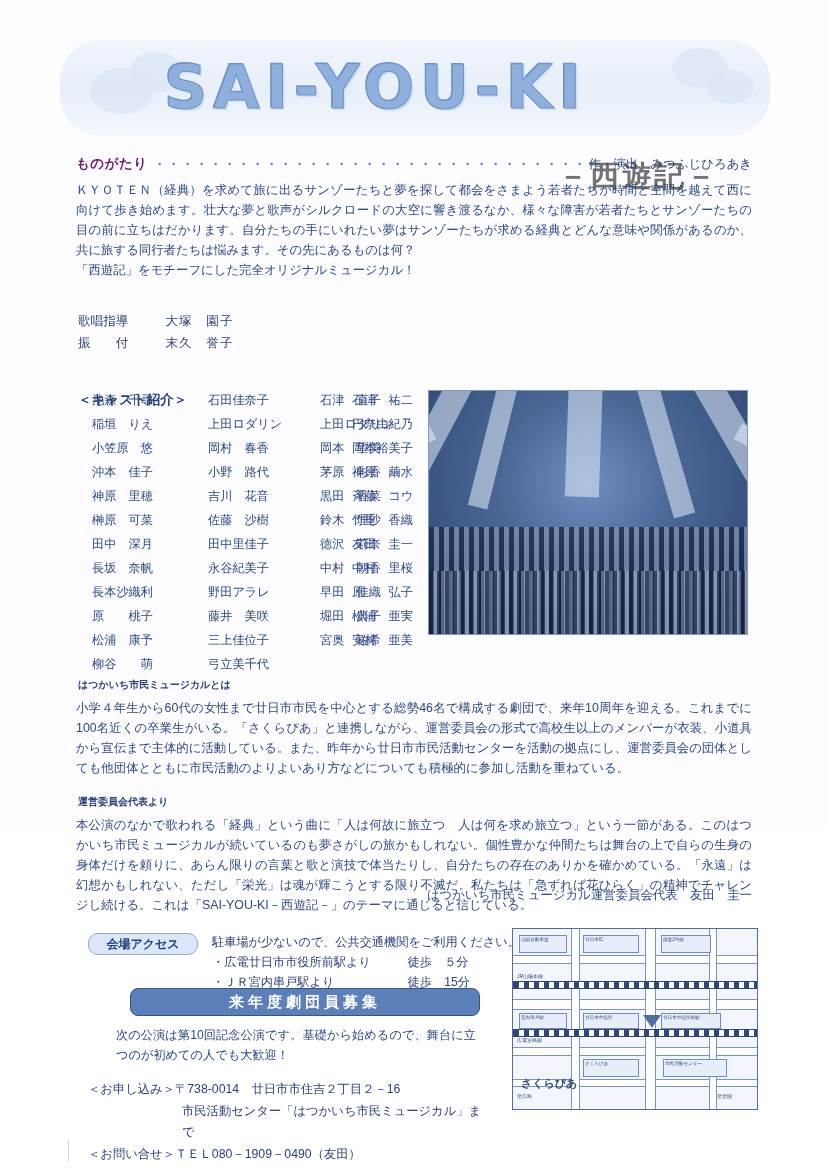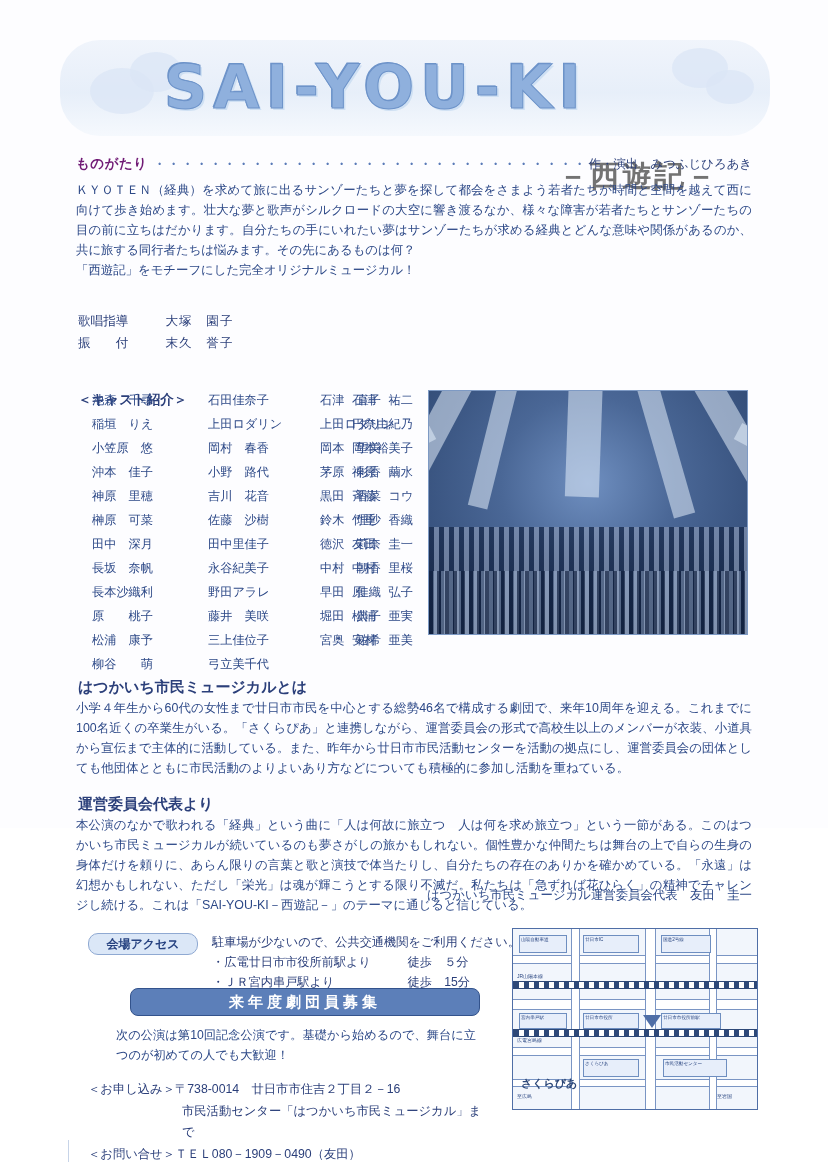--- a/index.html
+++ b/index.html
@@ -178,21 +178,21 @@
   .photo-crowd2 {
     position: absolute;
     left: 0; bottom: 0;
     width: 100%;
     height: 26%;
     background:
       repeating-linear-gradient(90deg, rgba(15,30,60,.6) 0 4px, rgba(170,190,220,.4) 4px 8px);
   }
 
   
-  .blk-head { position: absolute; font-size: 15px; font-weight: bold; font-family: Liberation Serif, serif; }
+  .blk-head { position: absolute; font-size: 10px; font-weight: bold; font-family: Liberation Serif, serif; }
   .blk-body { position: absolute; width: 676px; }
 
   
   .access-pill {
     position: absolute;
     left: 88px; top: 933px;
     width: 108px; height: 20px;
     border-radius: 10px;
     background: #dbe7f7;
     border: 1px solid #8fa9d2;

